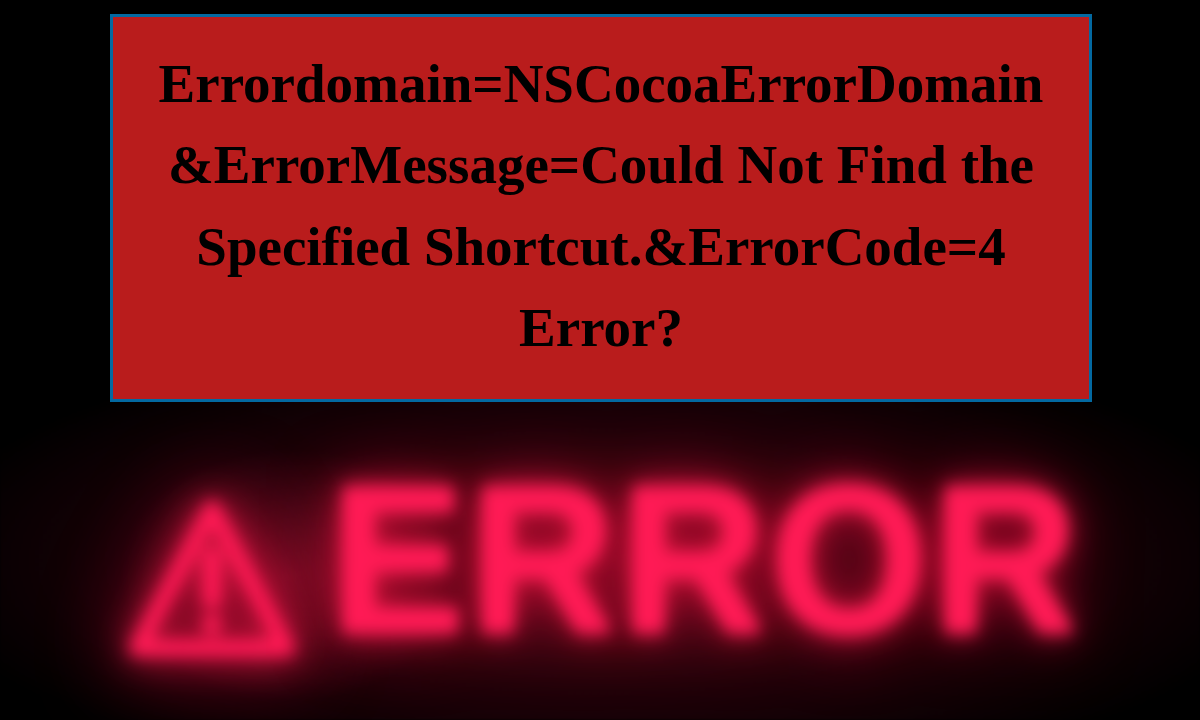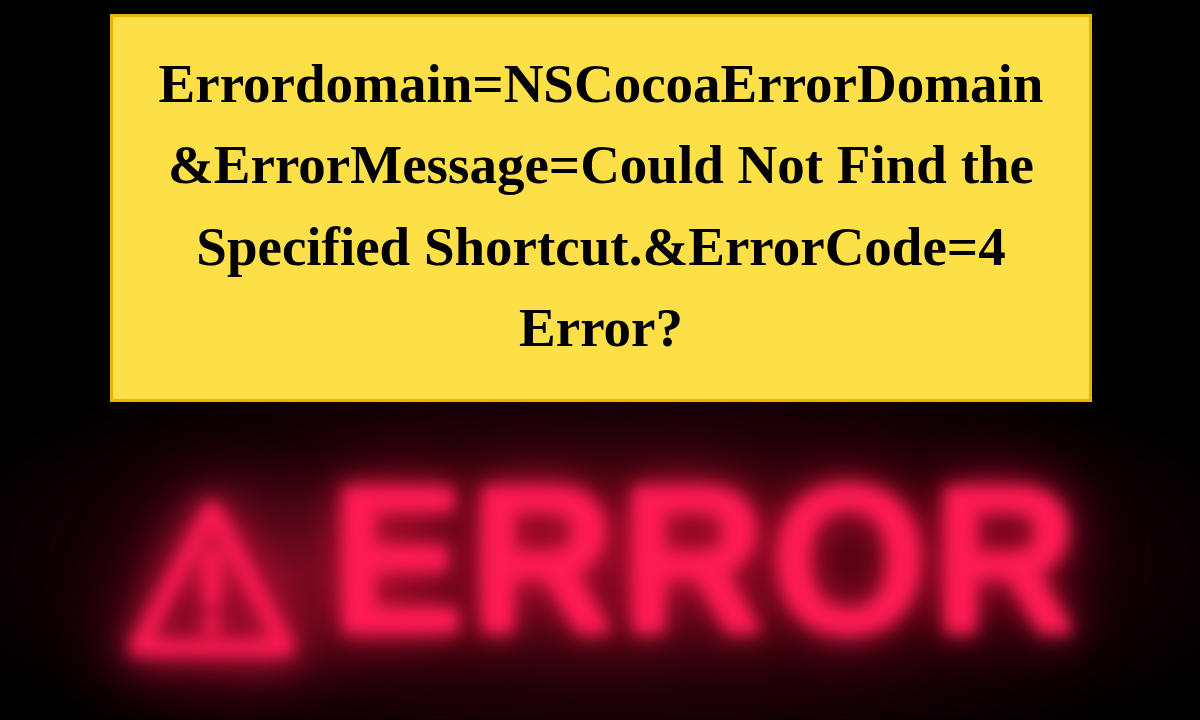--- a/index.html
+++ b/index.html
@@ -69,22 +69,22 @@
     filter: blur(7px);
     transform: scaleY(1.05);
     white-space: nowrap;
     line-height: 1;
   }
   .title-box {
     position: absolute;
     left: 110px;
     top: 14px;
     width: 982px;
-    background: #fde047;
-    border: 3px solid #eab308;
+    background: #b91c1c;
+    border: 3px solid #0369a1;
     padding: 26px 34px 30px 34px;
   }
   .title-box .headline {
     font-family: "Times New Roman", Times, serif;
     font-weight: 700;
     font-size: 55px;
     line-height: 1.48;
     color: #000;
     text-align: center;
     word-break: break-word;

